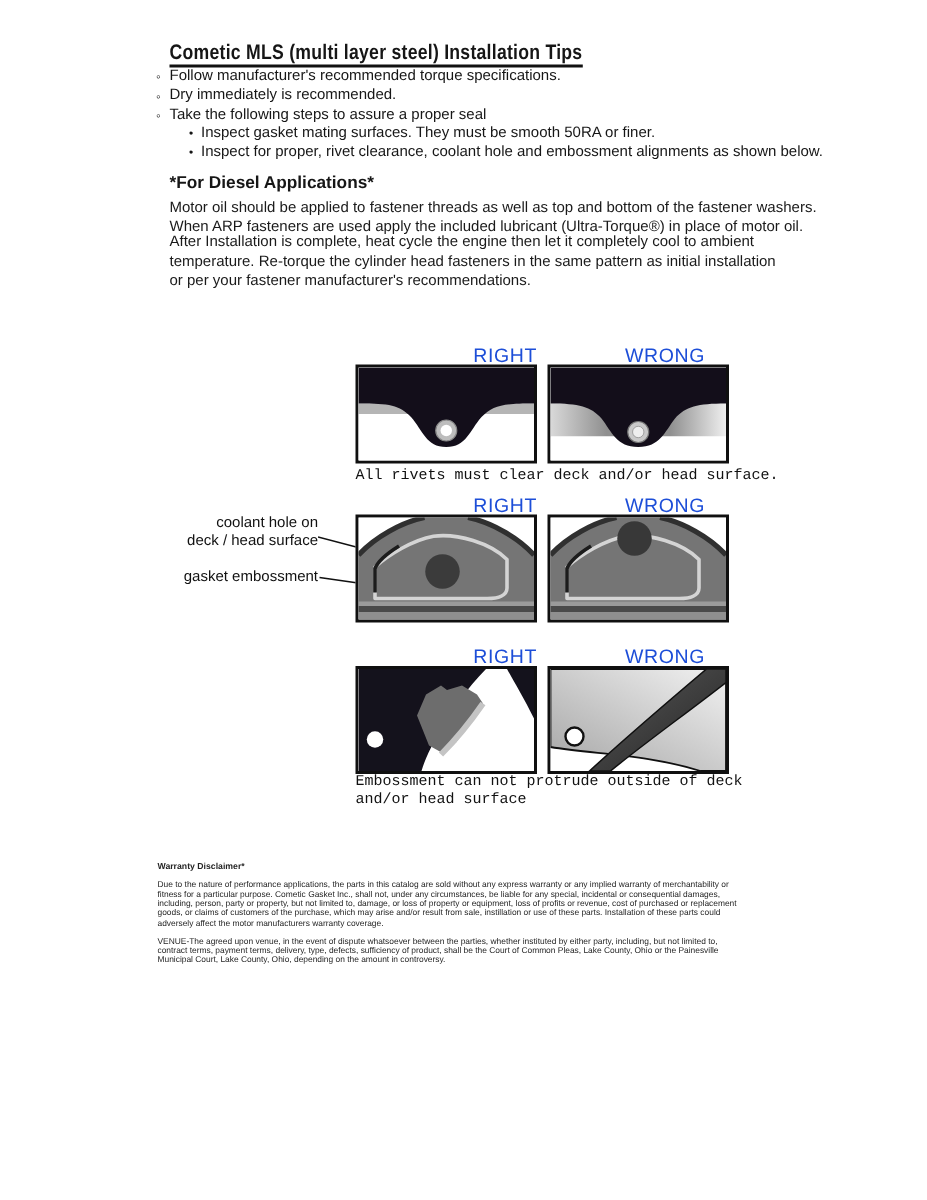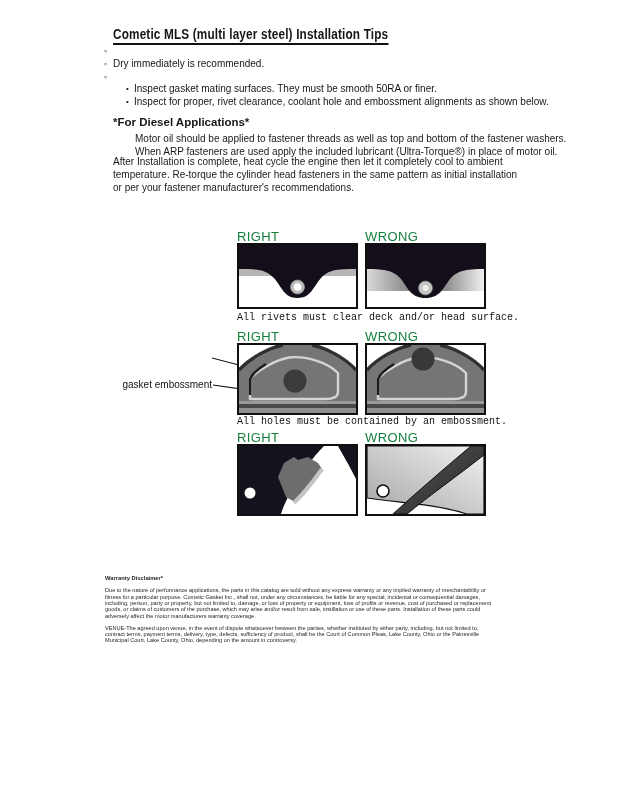--- a/index.html
+++ b/index.html
@@ -12,25 +12,25 @@
          border-bottom:2px solid #111;padding-bottom:1px;letter-spacing:.2px;}
 
   .bullets{left:104px;top:45px;font-size:10px;line-height:12.8px;white-space:nowrap;}
   .b{display:flex;}
   .b .m{width:9px;font-size:9px;flex:0 0 auto;}
   .b.sub{margin-left:22px;}
   .b.sub .m{font-size:8px;width:8px;}
 
   .diesel-head{left:113px;top:116px;font-size:11.5px;font-weight:bold;white-space:nowrap;}
   .para{left:113px;font-size:10px;line-height:12.8px;white-space:pre;color:#1a1a1a;}
-  .p1{top:133px;margin-left:22px;} .p2{top:156px;} .p3{top:211px;}
-
-  .dlabel{width:121px;text-align:left;font-size:13px;letter-spacing:.4px;color:#15803d;}
+  .p1{top:133px;} .p2{top:156px;} .p3{top:211px;}
+
+  .dlabel{width:121px;text-align:right;font-size:13px;letter-spacing:.4px;color:#1d4ed8;}
   .row1 .dlabel{top:229px;} .row2 .dlabel{top:329px;} .row3 .dlabel{top:430px;}
-  .colL{left:237px;} .colR{left:365px;}
+  .colL{left:237px;} .colR{left:349px;}
 
   svg.diag{display:block;box-sizing:border-box;border:2px solid #101010;background:#fff;}
   .box{width:121px;}
   .caption{left:237px;font-size:10px;line-height:11.5px;white-space:pre-line;color:#111;font-family:Liberation Mono, monospace;}
   .cap1{top:312px;} .cap2{top:416px;} .cap3{top:516px;}
 
   .callout{left:98px;width:114px;text-align:right;font-size:10px;line-height:11.5px;
            white-space:pre-line;color:#111;}
   .co1{top:343px;} .co2{top:379px;}
 
@@ -43,27 +43,29 @@
 </head>
 <body>
 
 <div class="page">
 
   <div class="abs title">Cometic MLS (multi layer steel) Installation Tips</div>
 
   <div class="abs bullets">
     <div class="b">
         <span class="m">◦</span>
+        <span>Follow manufacturer's recommended torque specifications.</span>
       </div>
     <div class="b">
         <span class="m">◦</span>
         <span>Dry immediately is recommended.</span>
       </div>
     <div class="b">
         <span class="m">◦</span>
+        <span>Take the following steps to assure a proper seal</span>
       </div>
     <div class="b sub">
         <span class="m">•</span>
         <span>Inspect gasket mating surfaces.  They must be smooth 50RA or finer.</span>
       </div>
     <div class="b sub">
         <span class="m">•</span>
         <span>Inspect for proper, rivet clearance, coolant hole and embossment alignments as shown below.</span>
       </div>
   </div>
@@ -106,20 +108,22 @@
       <circle cx="58.5" cy="43" r="7" fill="#c9c9c9" stroke="#777777" stroke-width="0.8"></circle>
       <circle cx="58.5" cy="43" r="3.8" fill="#eeeeee" stroke="#999999" stroke-width="0.6"></circle>
     </svg>
   </div>
   <div class="abs caption cap1">All rivets must clear deck and/or head surface.</div>
 
   <div class="row2">
     <div class="abs dlabel colL">RIGHT</div>
     <div class="abs dlabel colR">WRONG</div>
   </div>
+  <div class="abs callout co1">coolant hole on
+deck / head surface</div>
   <div class="abs callout co2">gasket embossment</div>
   <svg class="abs" style="left:212px;top:352px;" width="85" height="45">
     <line x1="0" y1="6" x2="80" y2="27" stroke="#111" stroke-width="1.1"></line>
     <line x1="1" y1="33" x2="50" y2="40" stroke="#111" stroke-width="1.1"></line>
   </svg>
   <div class="abs box" style="left:237px;top:343px;">
     <svg class="diag" width="121" height="72" viewBox="0 0 117 68" preserveAspectRatio="none">
       <rect x="0" y="0" width="117" height="68" fill="#757575"></rect>
       <path d="M0,0 H44 C29,3 11,13 0,25 Z" fill="#ffffff"></path>
       <path d="M73,0 H117 V25 C106,13 88,3 73,0 Z" fill="#ffffff"></path>
@@ -141,21 +145,20 @@
       <path d="M0,25 C11,13 29,3 44,0" fill="none" stroke="#303030" stroke-width="3.4"></path>
       <path d="M73,0 C88,3 106,13 117,25" fill="none" stroke="#303030" stroke-width="3.4"></path>
       <rect x="0" y="56" width="117" height="3" fill="#9b9b9b"></rect>
       <rect x="0" y="59" width="117" height="4" fill="#4a4a4a"></rect>
       <rect x="0" y="63" width="117" height="5" fill="#8f8f8f"></rect>
       <path d="M11,54 V33 C20,25 36,15 50,12.5 C66,10.5 88,17 99,28 V47 C99,52 93,54 86,54 Z" fill="none" stroke="#d4d4d4" stroke-width="2.4" stroke-linejoin="round"></path>
       <path d="M27,19 C19,24 13,29 11,34 V50" fill="none" stroke="#1c1c1c" stroke-width="2.4"></path>
       <circle cx="56" cy="14" r="11.5" fill="#383838"></circle>
     </svg>
   </div>
-  <div class="abs caption cap2">All holes must be contained by an embossment.</div>
 
   <div class="row3">
     <div class="abs dlabel colL">RIGHT</div>
     <div class="abs dlabel colR">WRONG</div>
   </div>
   <div class="abs box" style="left:237px;top:444px;">
     <svg class="diag" width="121" height="72" viewBox="0 0 117 68" preserveAspectRatio="none">
       <rect x="0" y="0" width="117" height="68" fill="#ffffff"></rect>
       <path d="M0,0 H85 C73,12 60,30 51,47 C47,55 44,61 42,68 H0 Z" fill="#14121c"></path>
       <path d="M99,0 H117 V33 C110,19 104,9 99,0 Z" fill="#14121c"></path>
@@ -175,20 +178,22 @@
           <stop offset="0" stop-color="#5a5a5a"></stop>
             <stop offset="1" stop-color="#232323"></stop>
         </linearGradient>
       </defs>
       <rect x="0" y="0" width="117" height="68" fill="#ffffff"></rect>
       <path d="M0,0 H117 V68 H100 C65,57 30,57 0,52 Z" fill="url(#bandg)" stroke="#101010" stroke-width="1.2"></path>
       <path d="M104,0 L117,0 L117,9 C90,30 62,50 40,68 L26,68 C50,46 78,22 104,0 Z" fill="url(#darkg)" stroke="#101010" stroke-width="1"></path>
       <circle cx="16" cy="45" r="6" fill="#ffffff" stroke="#101010" stroke-width="1.6"></circle>
     </svg>
   </div>
+  <div class="abs caption cap3">Embossment can not protrude outside of deck
+and/or head surface</div>
 
   <div class="abs legal">
     <h4>Warranty Disclaimer*</h4>
     <p>Due to the nature of performance applications, the parts in this catalog are sold without any express warranty or any implied warranty of merchantability or
 fitness for a particular purpose.  Cometic Gasket Inc., shall not, under any circumstances, be liable for any special, incidental or consequential damages,
 including, person, party or property, but not limited to, damage, or loss of property or equipment, loss of profits or revenue, cost of purchased or replacement
 goods, or claims of customers of the purchase, which may arise and/or result from sale, instillation or use of these parts.  Installation of these parts could
 adversely affect the motor manufacturers warranty coverage.</p>
     <p>VENUE-The agreed upon venue, in the event of dispute whatsoever between the parties, whether instituted by either party, including, but not limited to,
 contract terms, payment terms, delivery, type, defects, sufficiency of product, shall be the Court of Common Pleas, Lake County, Ohio or the Painesville

